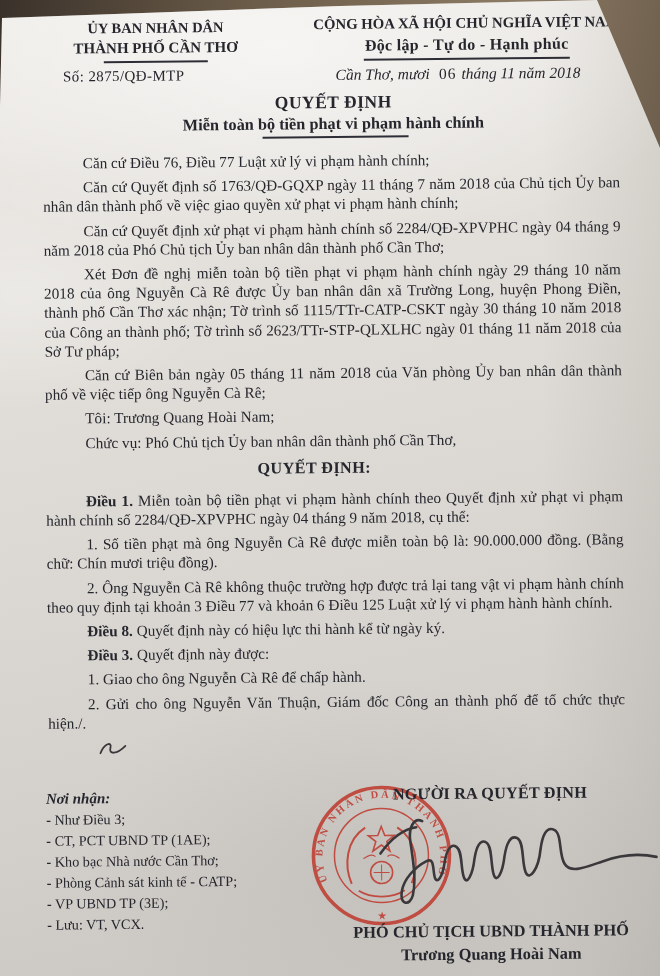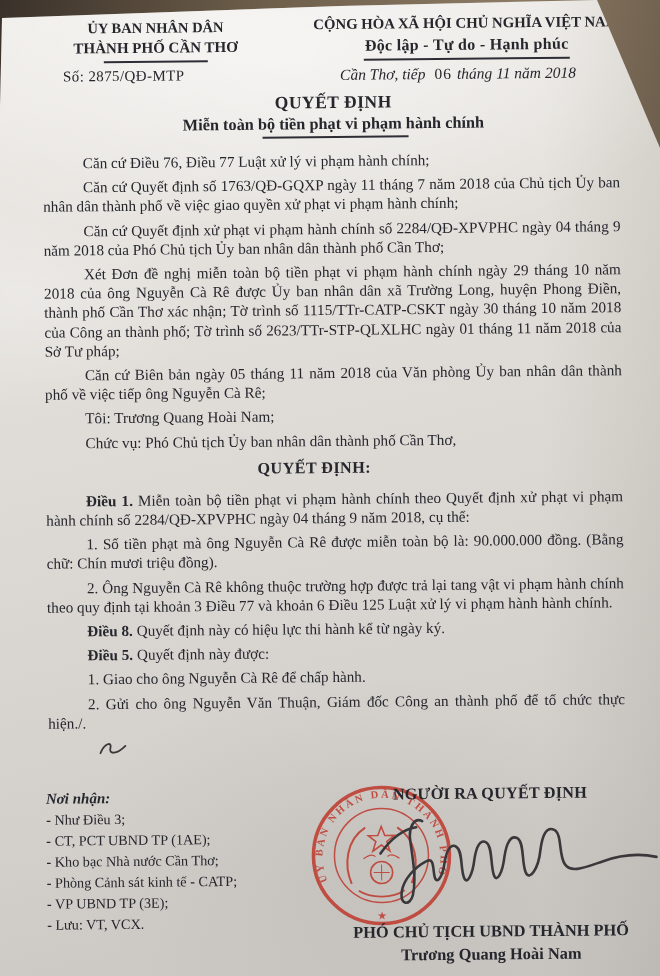--- a/index.html
+++ b/index.html
@@ -73,21 +73,21 @@
     </div>
 
     <div class="national">
       <div class="l1">CỘNG HÒA XÃ HỘI CHỦ NGHĨA VIỆT NAM</div>
       <div class="l2">Độc lập - Tự do - Hạnh phúc</div>
       <div class="rule"></div>
     </div>
 
     <div class="doc-number">Số: 2875/QĐ-MTP</div>
 
-    <div class="place-date"><span>Cần Thơ, tiếp</span><span class="day">06</span><span>tháng 11 năm 2018</span></div>
+    <div class="place-date"><span>Cần Thơ, mươi</span><span class="day">06</span><span>tháng 11 năm 2018</span></div>
 
     <div class="title-block">
       <div class="t1">QUYẾT ĐỊNH</div>
       <div class="t2">Miễn toàn bộ tiền phạt vi phạm hành chính</div>
       <div class="rule"></div>
     </div>
 
     <div class="body-text">
       <div>
           <p class="para"><span>Căn cứ Điều 76, Điều 77 Luật xử lý vi phạm hành chính;</span></p>
@@ -97,21 +97,21 @@
           <p class="para"><span>Căn cứ Biên bản ngày 05 tháng 11 năm 2018 của Văn phòng Ủy ban nhân dân thành phố về việc tiếp ông Nguyễn Cà Rê;</span></p>
           <p class="para"><span>Tôi: Trương Quang Hoài Nam;</span></p>
           <p class="para"><span>Chức vụ: Phó Chủ tịch Ủy ban nhân dân thành phố Cần Thơ,</span></p>
         </div>
       <div class="decision-heading">QUYẾT ĐỊNH:</div>
       <div>
           <p class="para"><b>Điều 1. </b><span>Miễn toàn bộ tiền phạt vi phạm hành chính theo Quyết định xử phạt vi phạm hành chính số 2284/QĐ-XPVPHC ngày 04 tháng 9 năm 2018, cụ thể:</span></p>
           <p class="para"><span>1. Số tiền phạt mà ông Nguyễn Cà Rê được miễn toàn bộ là: 90.000.000 đồng. (Bằng chữ: Chín mươi triệu đồng).</span></p>
           <p class="para"><span>2. Ông Nguyễn Cà Rê không thuộc trường hợp được trả lại tang vật vi phạm hành chính theo quy định tại khoản 3 Điều 77 và khoản 6 Điều 125 Luật xử lý vi phạm hành hành chính.</span></p>
           <p class="para"><b>Điều 8. </b><span>Quyết định này có hiệu lực thi hành kể từ ngày ký.</span></p>
-          <p class="para"><b>Điều 5. </b><span>Quyết định này được:</span></p>
+          <p class="para"><b>Điều 3. </b><span>Quyết định này được:</span></p>
           <p class="para"><span>1. Giao cho ông Nguyễn Cà Rê để chấp hành.</span></p>
           <p class="para"><span>2. Gửi cho ông Nguyễn Văn Thuận, Giám đốc Công an thành phố để tổ chức thực hiện./.</span></p>
         </div>
     </div>
 
     <div class="recipients">
       <div class="label">Nơi nhận:</div>
       <div>
           <div class="rcpt">- Như Điều 3;</div>
           <div class="rcpt">- CT, PCT UBND TP (1AE);</div>

